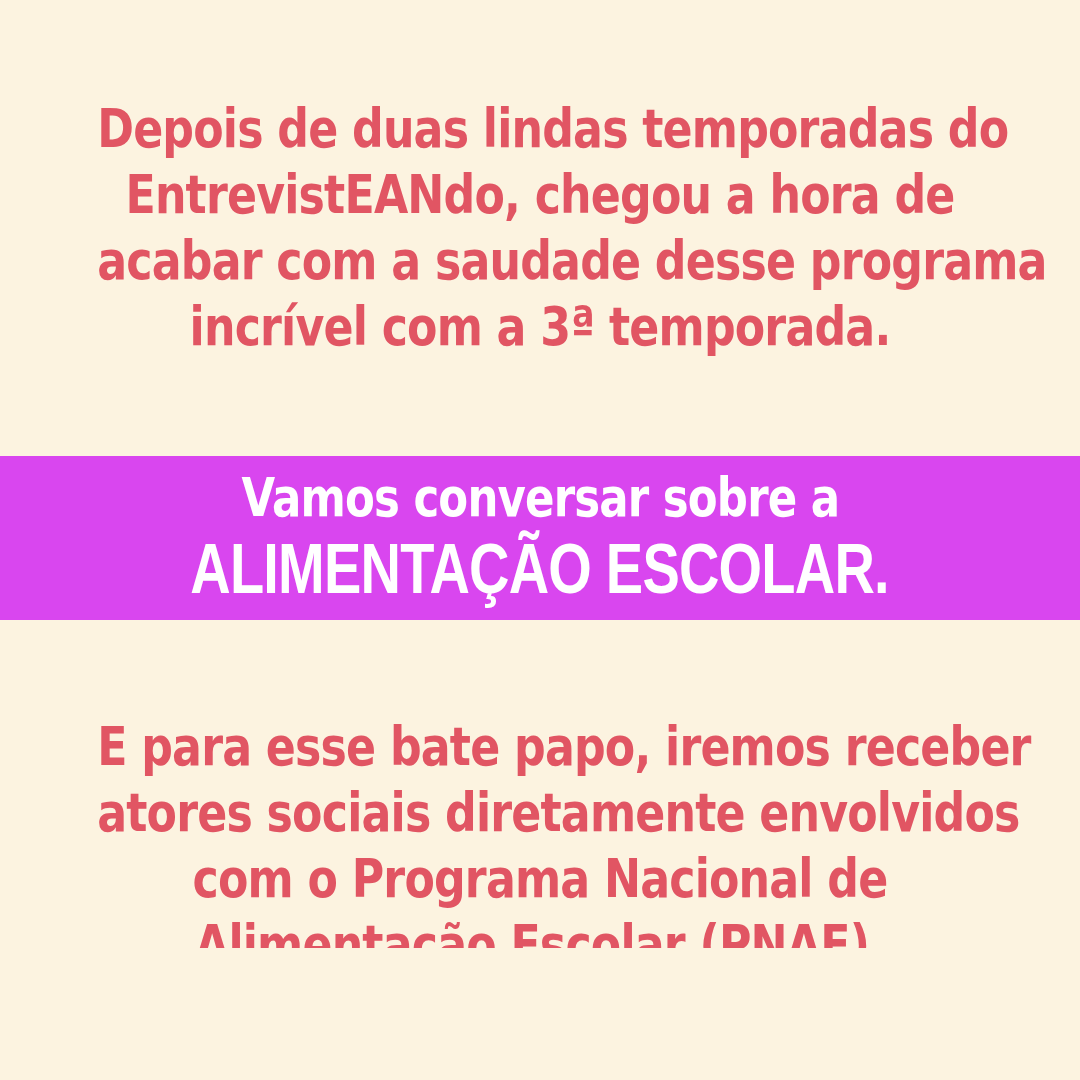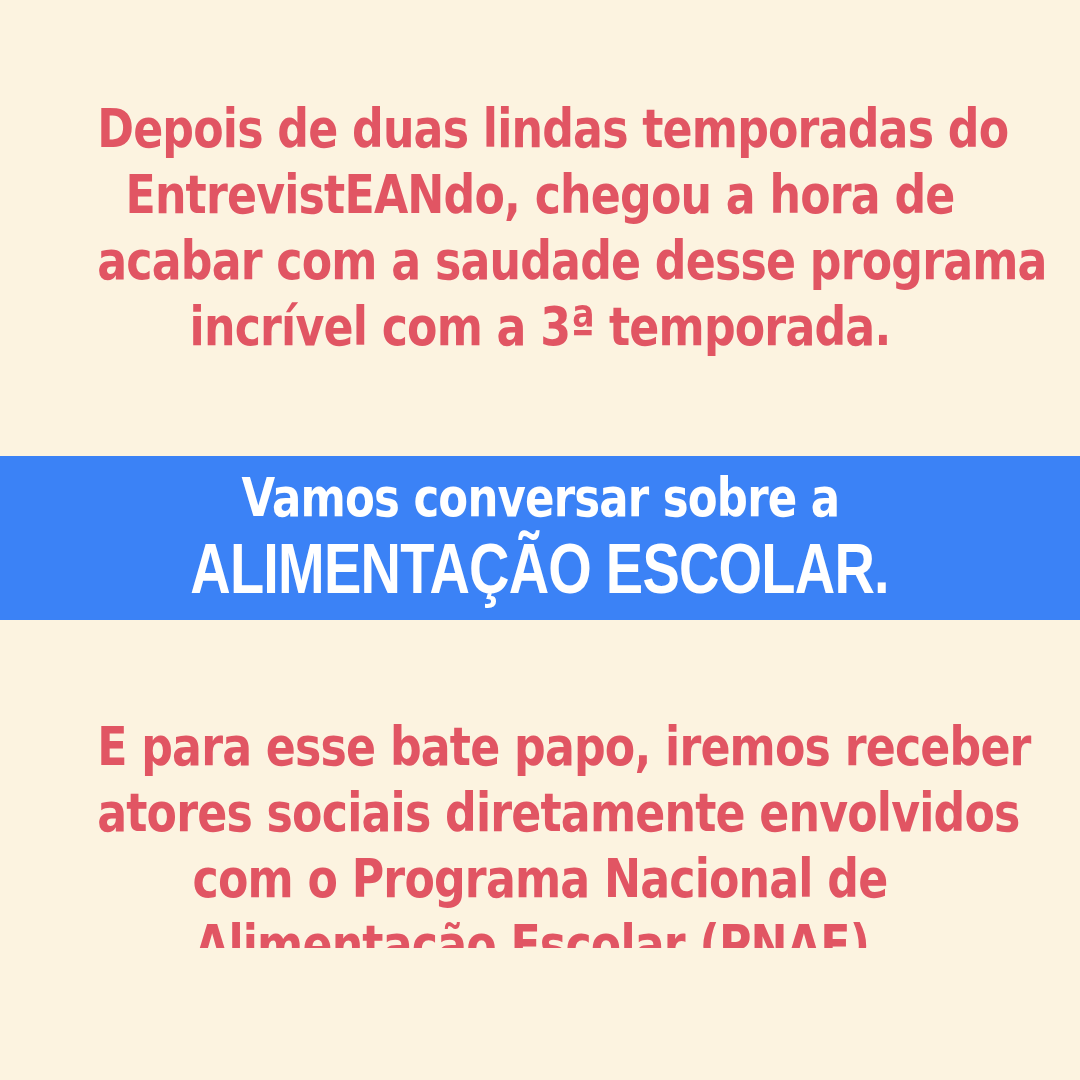--- a/index.html
+++ b/index.html
@@ -32,21 +32,21 @@
   .paragraph .line { white-space: nowrap; }
   .intro { top: 96px; }
   .outro { top: 714px; }
   
   .banner {
     position: absolute;
     top: 456px;
     left: 0;
     width: 1080px;
     height: 164px;
-    background: #3b82f6;
+    background: #d946ef;
     display: flex;
     flex-direction: column;
     align-items: center;
     justify-content: center;
     gap: 2px;
   }
   .banner-subtitle {
     color: #FFFFFF;
     font-family: "DejaVu Sans", sans-serif;
     font-weight: 700;

